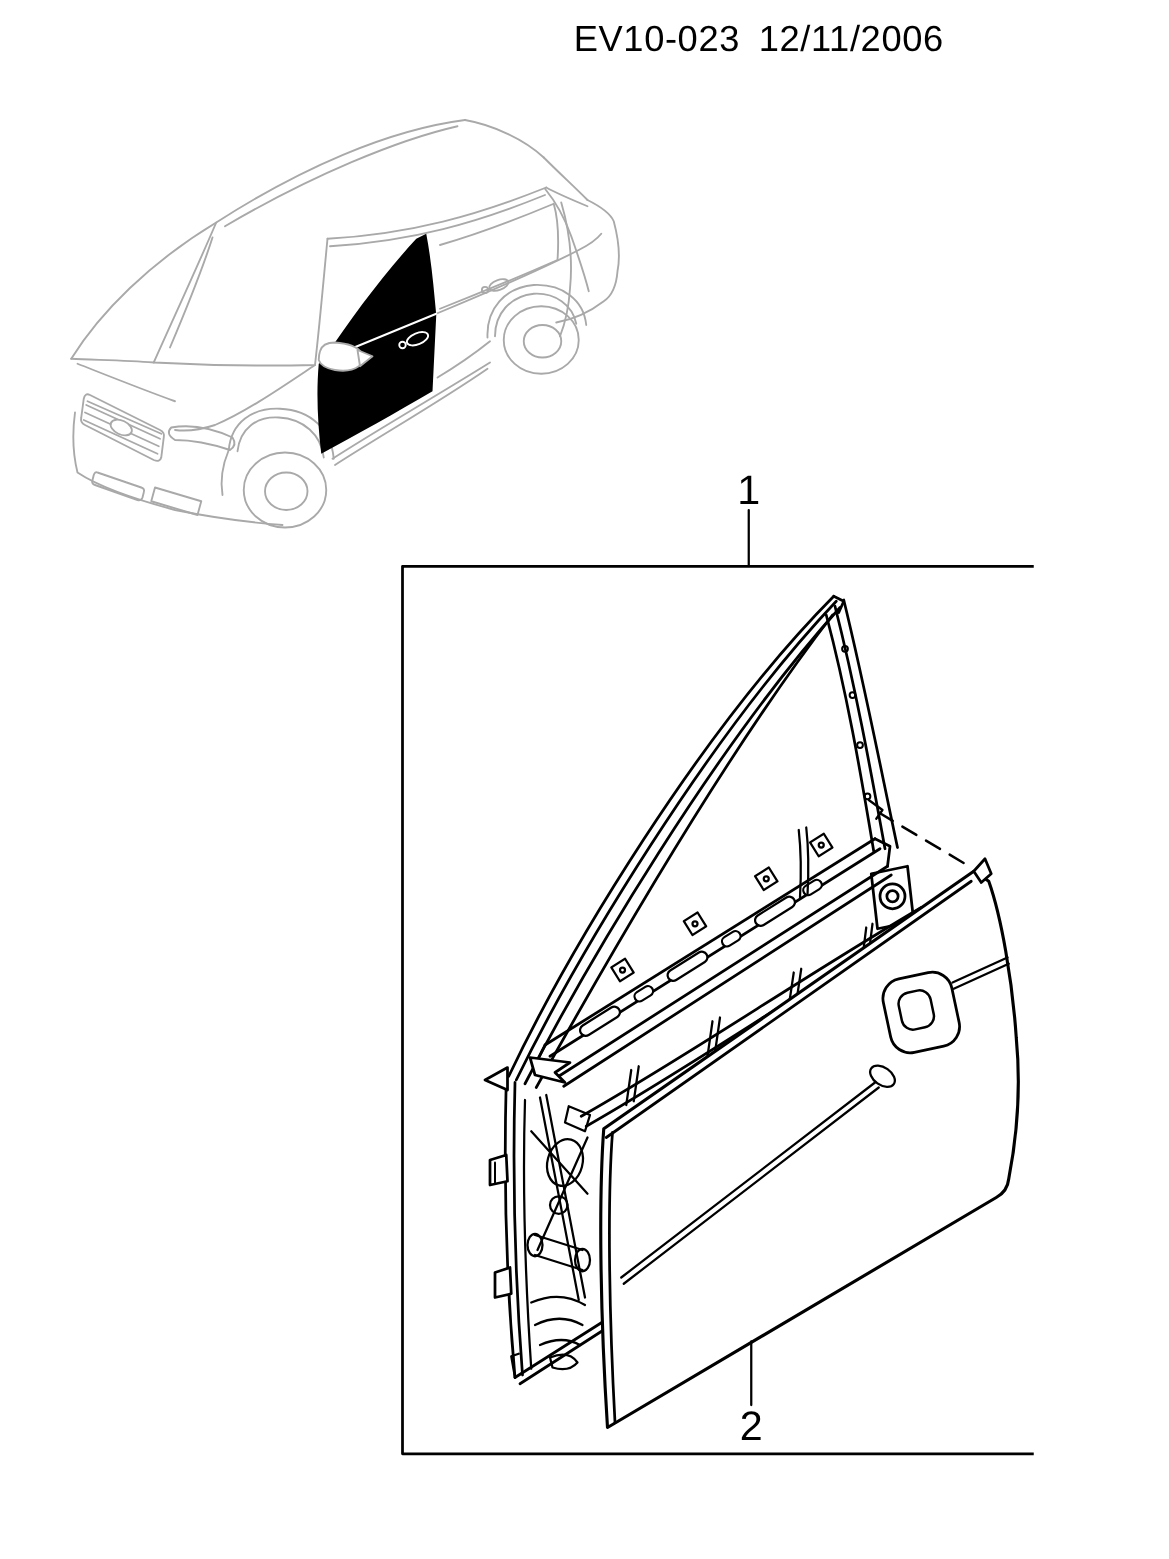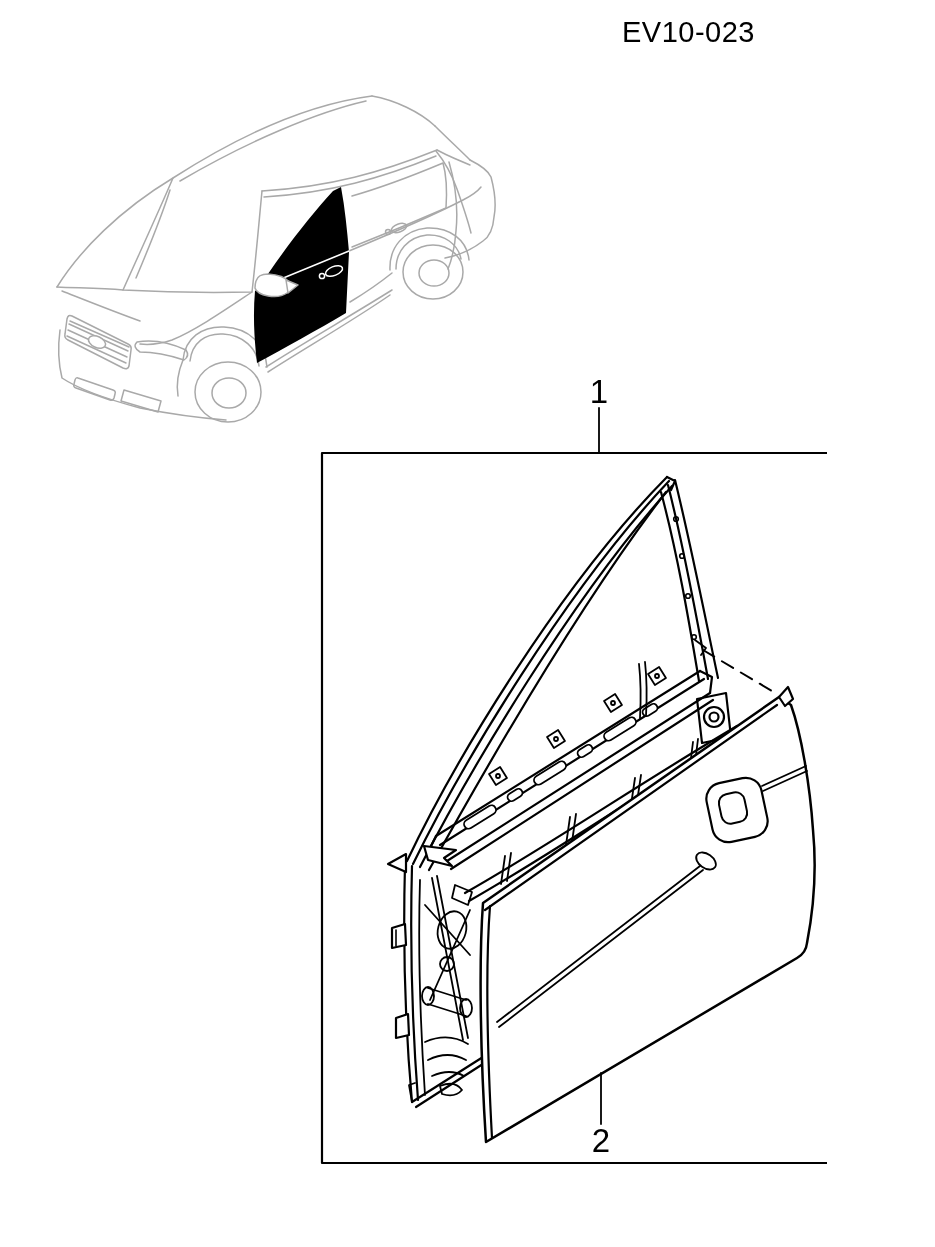--- a/index.html
+++ b/index.html
@@ -28,20 +28,21 @@
     fill:#000;
   }
 </style>
 </head>
 <body>
 
 <div class="page">
 
   <div class="sheet-header">
     <span>EV10-023</span>
+    <span>12/11/2006</span>
   </div>
 
   <svg class="diagram-svg" width="935" height="1247" viewBox="0 0 935 1247">
 
     <g fill="none" stroke-width="1.5" stroke-linecap="round" stroke-linejoin="round" stroke="#a9a9a9">
 
       <path d="M57,287 C80,250 120,210 173,178 C240,135 310,104 372,96"></path>
       <path d="M372,96 C395,100 420,112 435,126"></path>
       <path d="M180,181 C250,140 318,112 366,101"></path>
       <path d="M262,191 C330,187 382,172 437,150"></path>

